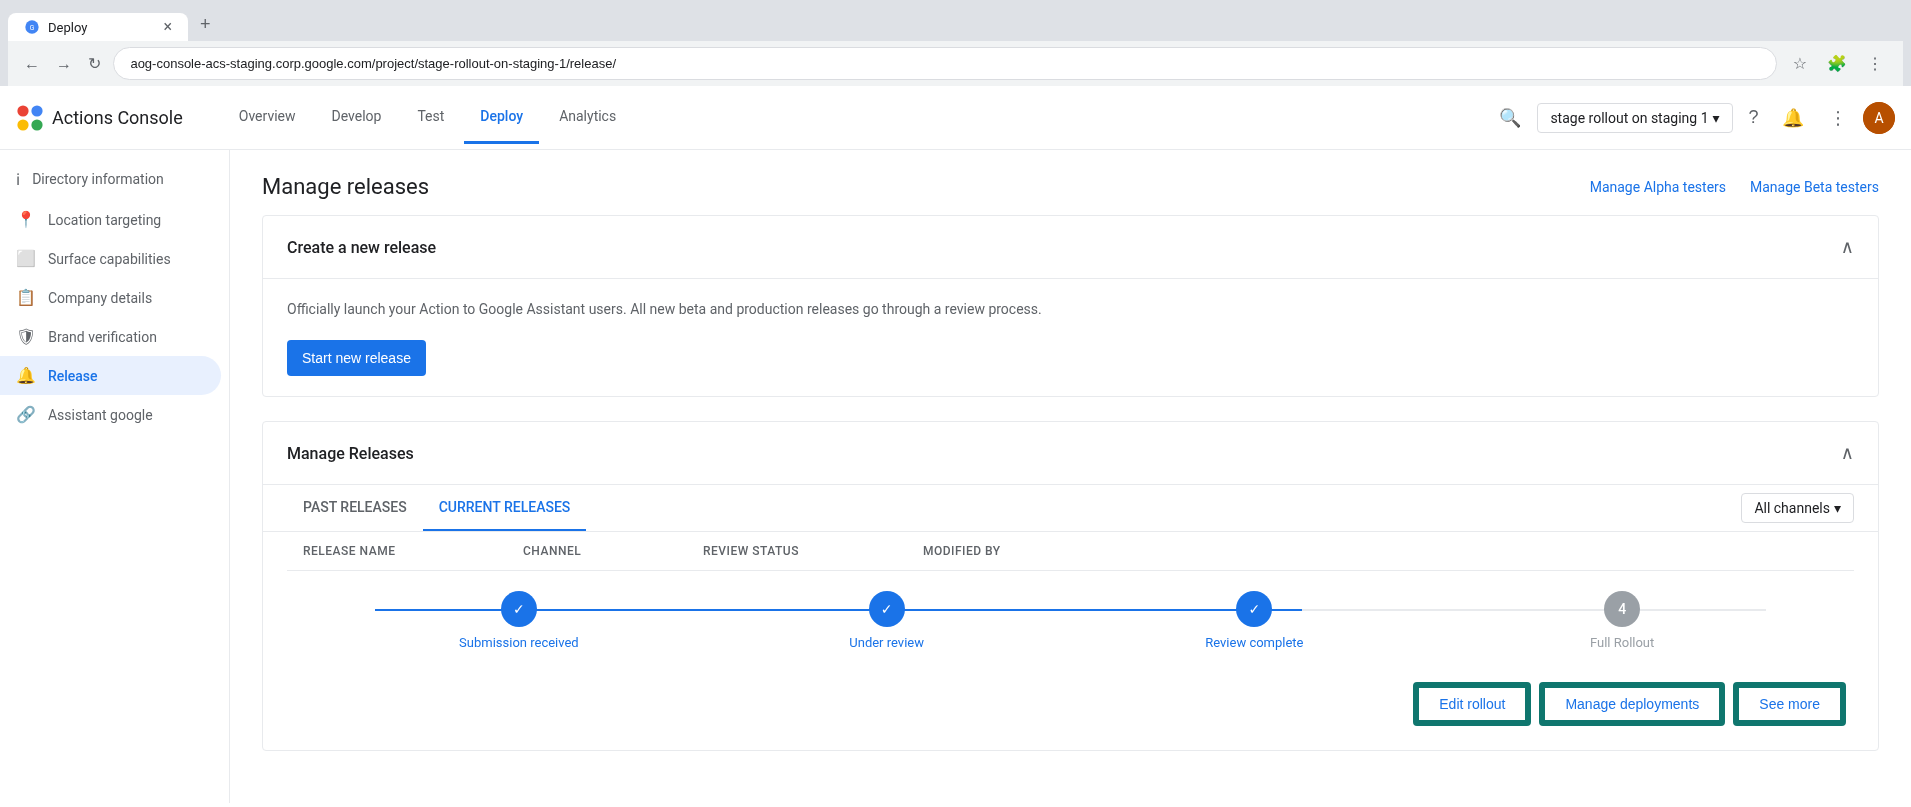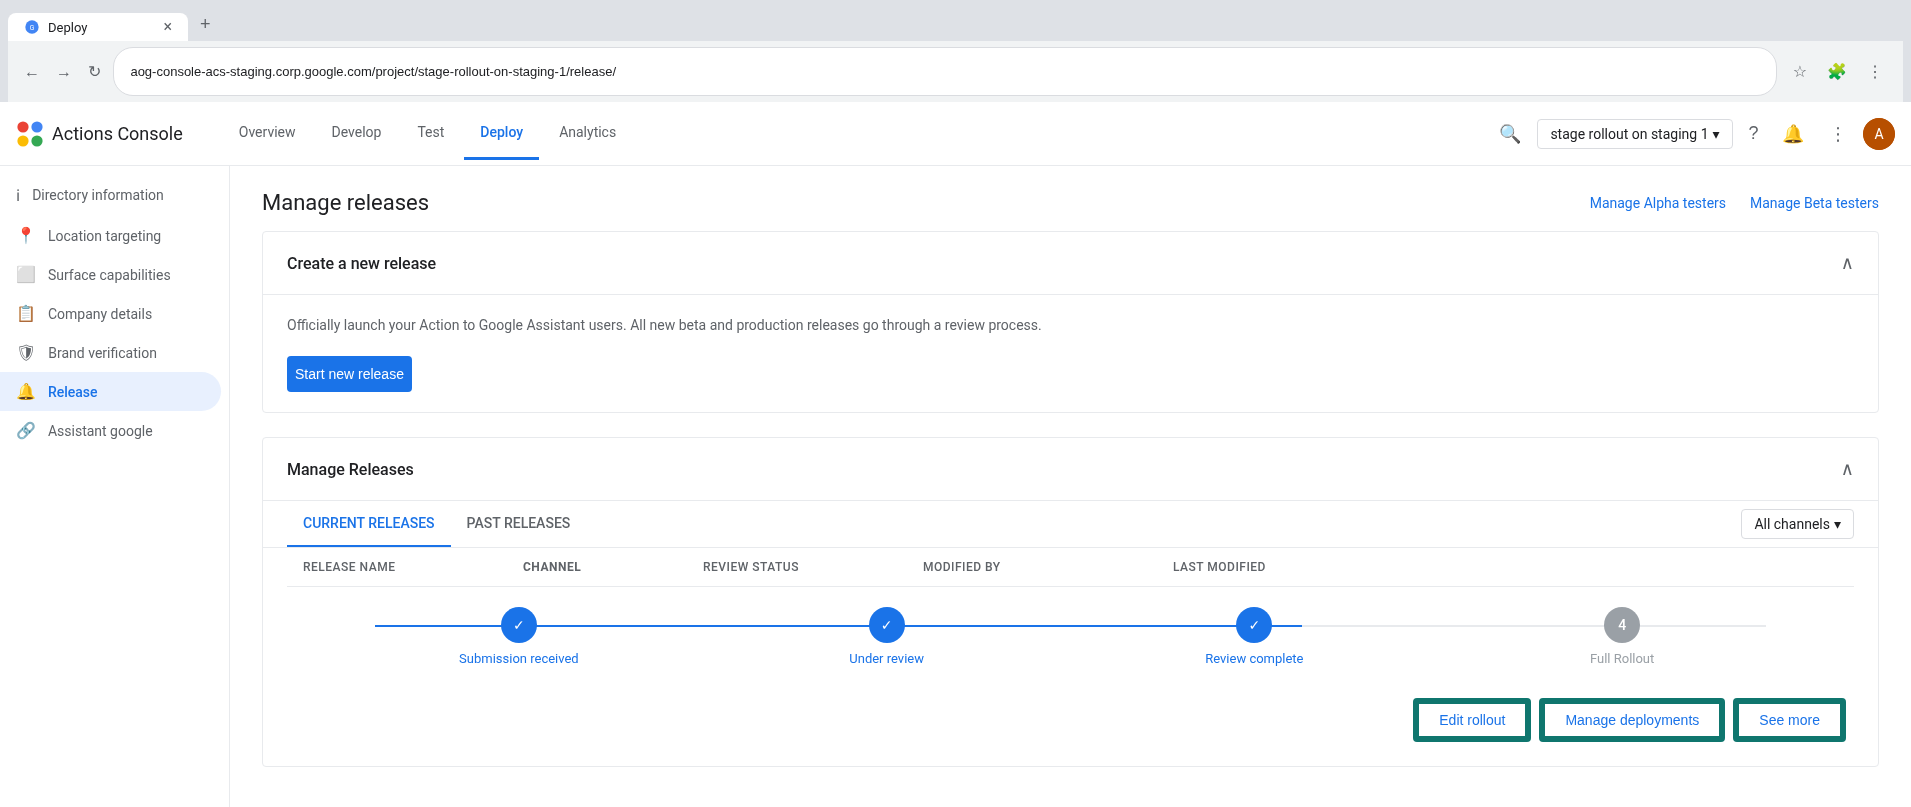--- a/index.html
+++ b/index.html
@@ -7,21 +7,21 @@
 
     
     .browser-chrome { background: #dee1e6; padding: 8px 8px 0 8px; }
     .browser-tabs { display: flex; align-items: flex-end; margin-bottom: 0; }
     .browser-tab { background: #fff; border-radius: 8px 8px 0 0; padding: 6px 16px; display: flex; align-items: center; gap: 8px; font-size: 13px; min-width: 180px; }
     .tab-favicon { width: 16px; height: 16px; }
     .tab-close { margin-left: auto; cursor: pointer; color: #5f6368; font-size: 16px; line-height: 1; }
     .tab-new { background: transparent; border: none; padding: 6px 12px; font-size: 18px; color: #5f6368; cursor: pointer; align-self: center; }
     .browser-address-bar { background: #f1f3f4; display: flex; align-items: center; padding: 6px 12px; gap: 8px; }
     .nav-btn { background: none; border: none; cursor: pointer; color: #5f6368; font-size: 16px; padding: 4px; border-radius: 50%; }
-    .address-input { flex: 1; background: #fff; border: 1px solid #dadce0; border-radius: 20px; padding: 16px 16px; font-size: 13px; color: #202124; outline: none; }
+    .address-input { flex: 1; background: #fff; border: 1px solid #dadce0; border-radius: 20px; padding: 8px 16px; font-size: 13px; color: #202124; outline: none; }
     .browser-actions { display: flex; gap: 4px; align-items: center; }
     .browser-action-btn { background: none; border: none; cursor: pointer; color: #5f6368; font-size: 16px; padding: 4px 8px; border-radius: 4px; }
 
     
     .app { display: flex; flex-direction: column; height: calc(100vh - 90px); }
     .top-nav { display: flex; align-items: center; padding: 0 16px; height: 64px; border-bottom: 1px solid #e8eaed; background: #fff; flex-shrink: 0; }
     .logo-area { display: flex; align-items: center; gap: 8px; margin-right: 40px; }
     .google-logo { width: 28px; height: 28px; }
     .app-name { font-size: 18px; color: #202124; font-weight: 400; }
     .nav-links { display: flex; gap: 4px; align-items: center; flex: 1; }
@@ -46,35 +46,35 @@
     .header-links { display: flex; gap: 24px; }
     .header-link { color: #1a73e8; font-size: 14px; text-decoration: none; cursor: pointer; }
 
     .section { border: 1px solid #e8eaed; margin: 0 32px 24px; border-radius: 4px; }
     .section-header { display: flex; align-items: center; justify-content: space-between; padding: 20px 24px; border-bottom: 1px solid #e8eaed; }
     .section-title { font-size: 16px; font-weight: 500; color: #202124; }
     .chevron-btn { background: none; border: none; cursor: pointer; color: #5f6368; font-size: 18px; }
 
     .section-content { padding: 20px 24px; }
     .section-description { font-size: 14px; color: #5f6368; margin-bottom: 20px; line-height: 1.5; }
-    .start-release-btn { background: #1a73e8; color: white; border: none; border-radius: 4px; padding: 10px 8px; font-size: 14px; cursor: pointer; font-weight: 500; }
+    .start-release-btn { background: #1a73e8; color: white; border: none; border-radius: 4px; padding: 10px 15px; font-size: 14px; cursor: pointer; font-weight: 500; }
 
     
     .tabs-row { display: flex; align-items: center; justify-content: space-between; padding: 0 24px; border-bottom: 1px solid #e8eaed; }
     .tabs { display: flex; gap: 0; }
     .tab { padding: 14px 16px; font-size: 14px; color: #5f6368; cursor: pointer; border-bottom: 2px solid transparent; font-weight: 500; }
     .tab.active { color: #1a73e8; border-bottom: 2px solid #1a73e8; }
     .channel-select { display: flex; align-items: flex-start; gap: 4px; border: 1px solid #dadce0; border-radius: 4px; padding: 6px 12px; font-size: 14px; cursor: pointer; background: #fff; }
 
     
     .table-container { padding: 0 24px; }
     .table-header { display: flex; padding: 12px 16px; font-size: 12px; color: #5f6368; font-weight: 500; text-transform: uppercase; letter-spacing: 0.5px; border-bottom: 1px solid #e8eaed; }
     .table-row-item { display: flex; padding: 12px 16px; border-bottom: 1px solid #f1f3f4; cursor: pointer; }
     .col-release-name { flex: 0 0 220px; }
-    .col-channel { flex: 0 0 180px; font-weight: bold; }
+    .col-channel { flex: 0 0 180px; }
     .col-review { flex: 0 0 220px; }
     .col-modified-by { flex: 0 0 250px; }
     .col-last-modified { flex: 1; }
 
     
     .status-row { padding: 8px 32px 16px; font-size: 14px; color: #5f6368; }
     .status-bold { font-weight: 500; color: #202124; }
 
     
     .progress-container { padding: 20px 32px 32px; display: flex; flex-direction: column; align-items: stretch; }
@@ -217,36 +217,35 @@
       </div>
 
       <div class="section">
         <div class="section-header">
           <span class="section-title">Manage Releases</span>
           <button class="chevron-btn">∧</button>
         </div>
 
         <div class="tabs-row">
           <div class="tabs">
+            <div class="tab">PAST RELEASES</div>
             <div class="tab active">CURRENT RELEASES</div>
-            <div class="tab">PAST RELEASES</div>
           </div>
           <div class="channel-select">
             <span>All channels</span>
             <span>▾</span>
           </div>
         </div>
 
         <div class="table-container">
           <div class="table-header">
             <span class="col-release-name">Release name</span>
             <span class="col-channel">Channel</span>
             <span class="col-review">Review status</span>
             <span class="col-modified-by">Modified by</span>
-            <span class="col-last-modified">Last modified</span>
           </div>
         </div>
 
 
         <div class="progress-container">
           <div class="steps-row">
 
             <div class="steps-line">
               <div class="line-seg line-blue" style="flex:1;"></div>
               <div class="line-seg line-blue" style="flex:1;"></div>

